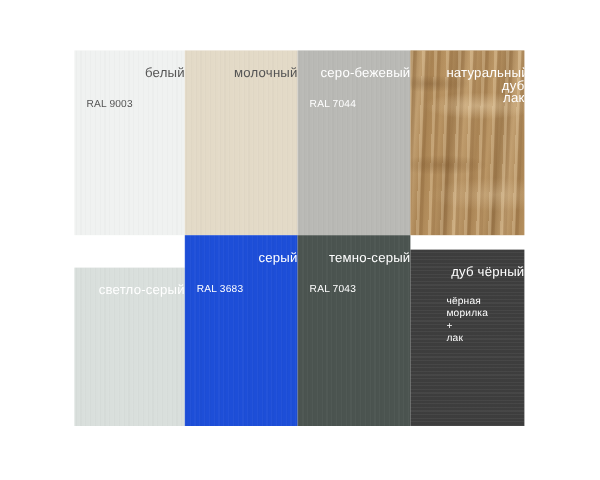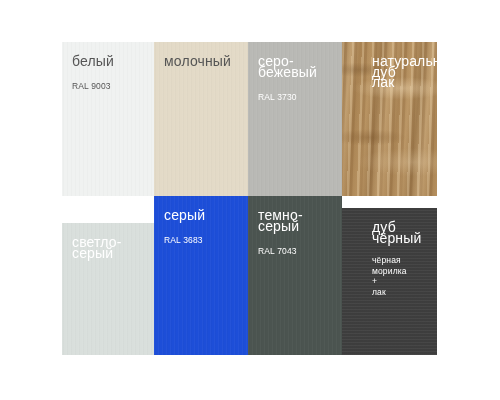--- a/index.html
+++ b/index.html
@@ -38,25 +38,26 @@
     pointer-events: none;
   }
 
   .swatch-labels {
     position: relative;
     padding: 14px 0 0 10px;
     z-index: 2;
   }
 
   .swatch-name {
-    font-size: 14px;
+    font-size: 11px;
     letter-spacing: 0.15px;
     line-height: 11px;
     margin: 0 0 14px 0;
     white-space: pre-line;
+    text-align: right;
   }
 
   .swatch-code {
     font-size: 8.5px;
     letter-spacing: 0.15px;
     line-height: 11px;
     margin: 0;
     white-space: pre-line;
   }
 
@@ -166,21 +167,21 @@
     <div class="swatch-texture tex-vstripes"></div>
     <div class="swatch-labels">
       <p class="swatch-name t-dark">молочный</p>
     </div>
   </div>
 
   <div class="swatch s-greybeige">
     <div class="swatch-texture tex-vstripes"></div>
     <div class="swatch-labels">
       <p class="swatch-name t-light">серо-бежевый</p>
-      <p class="swatch-code t-light">RAL 3730</p>
+      <p class="swatch-code t-light">RAL 7044</p>
     </div>
   </div>
 
   <div class="swatch s-oak tight">
     <div class="swatch-texture tex-oak-b"></div>
     <div class="swatch-texture tex-oak-a"></div>
     <div class="swatch-texture tex-oak-c"></div>
     <div class="swatch-labels">
       <p class="swatch-name t-light">натуральный
 дуб

